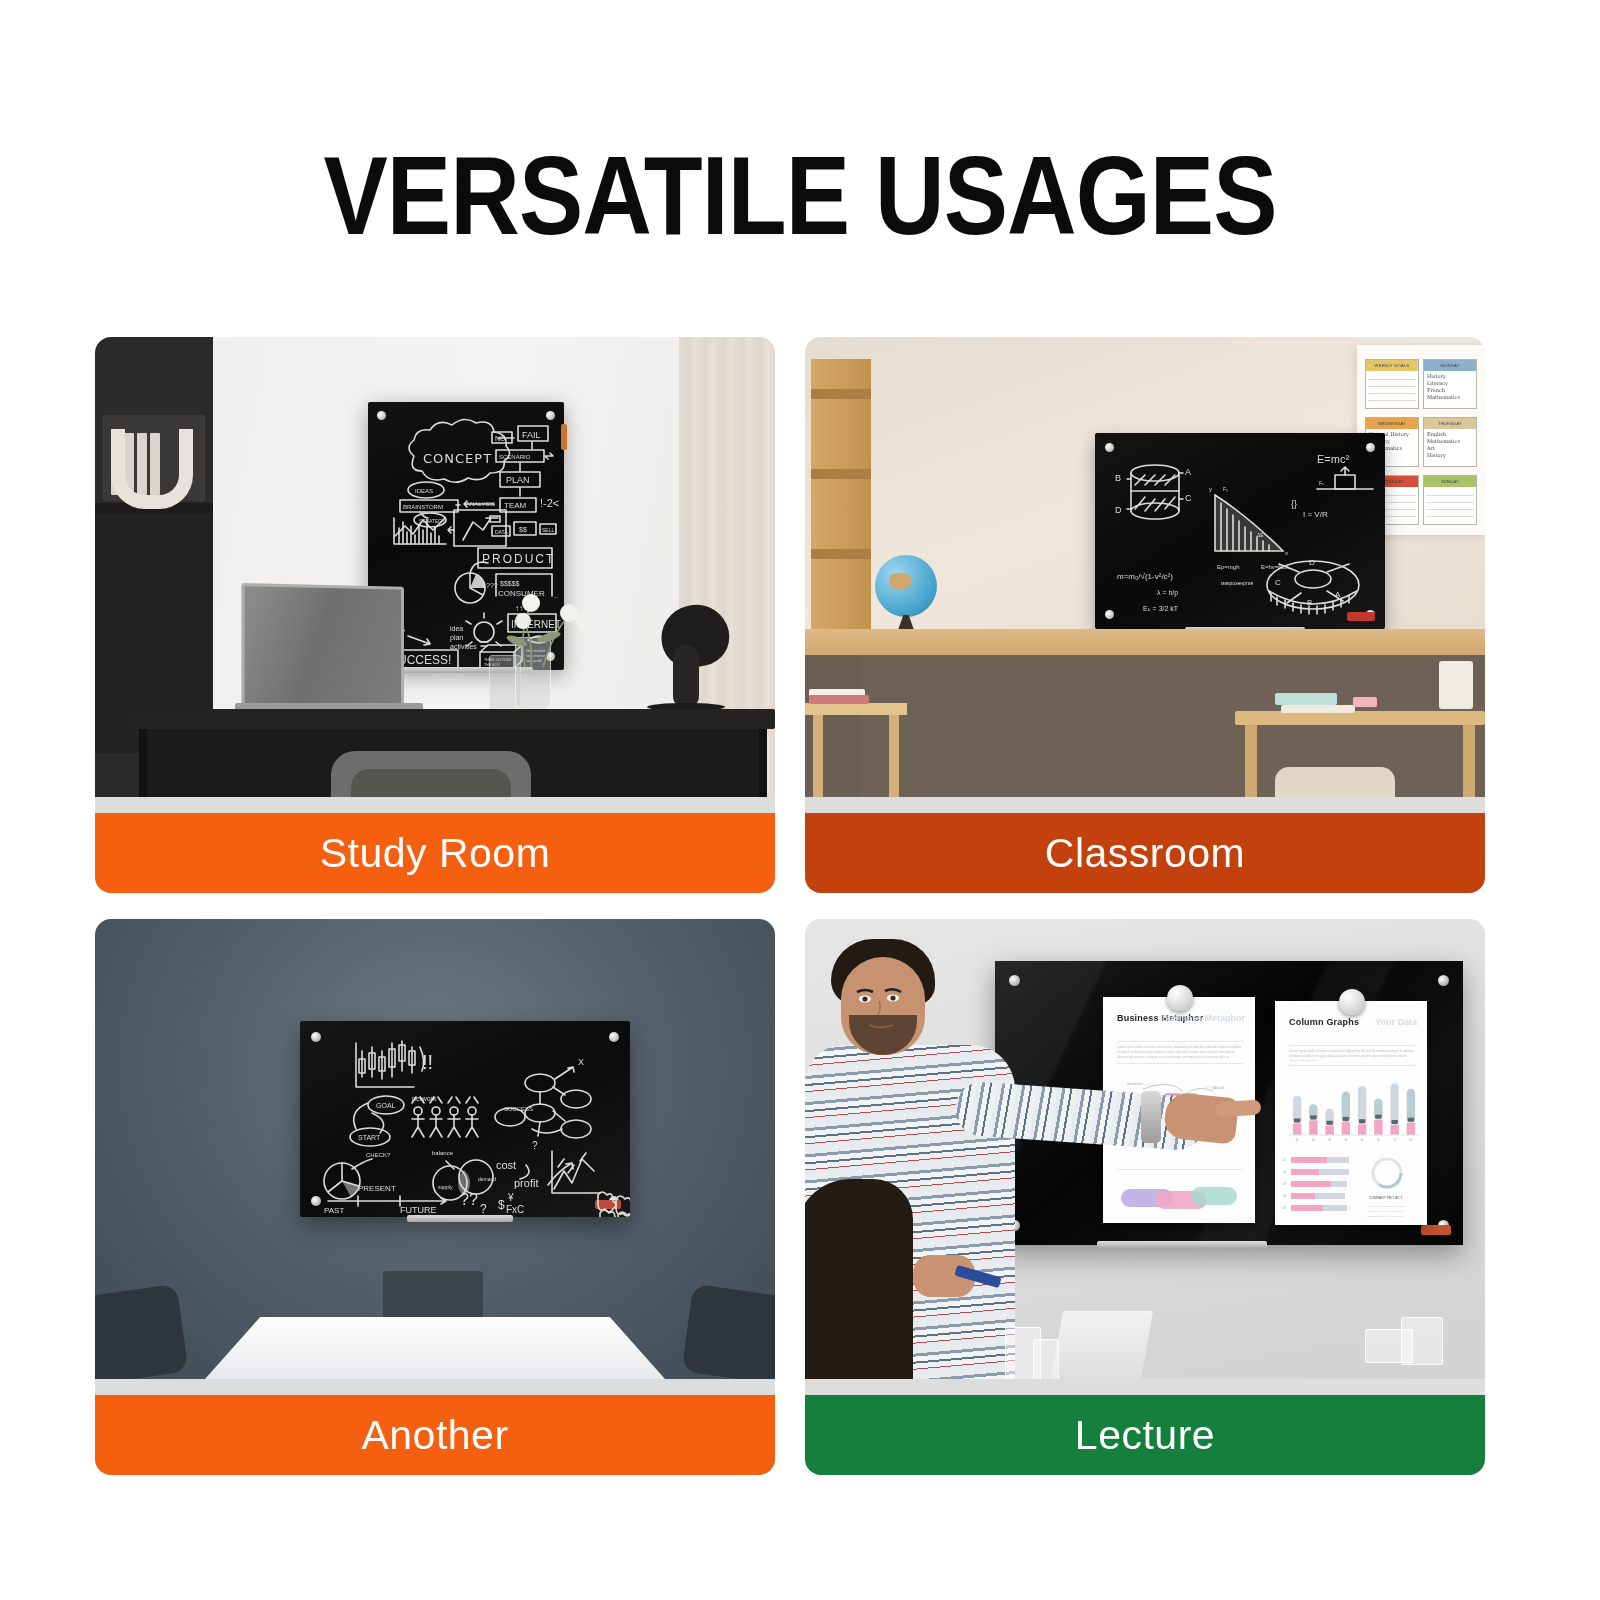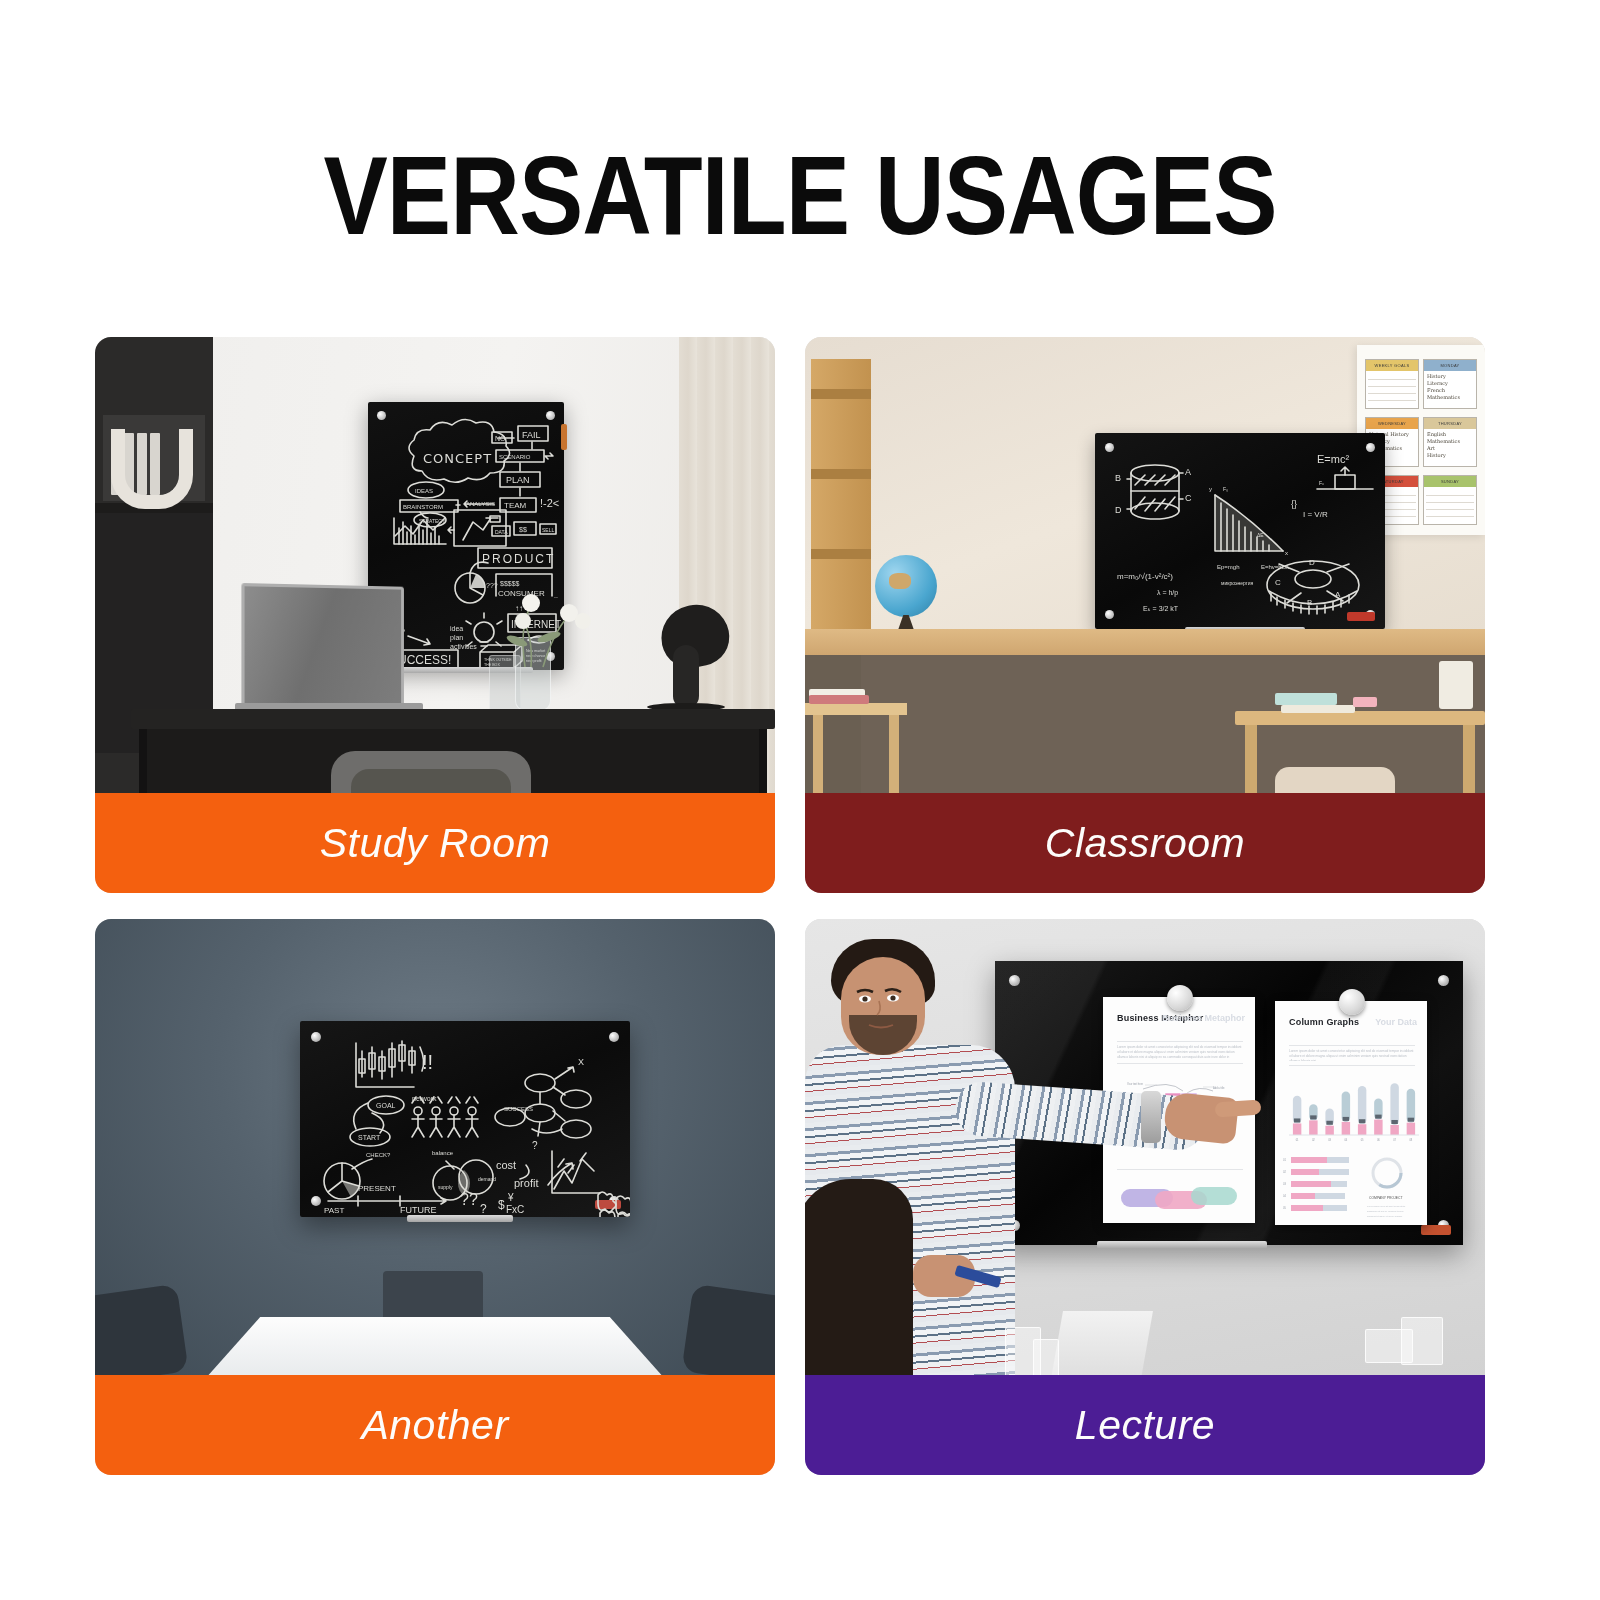--- a/index.html
+++ b/index.html
@@ -39,23 +39,23 @@
     overflow:hidden;
     background:#ddd;
   }
   .photo{
     position:absolute;left:0;top:0;right:0;
     height:460px;
     overflow:hidden;
   }
   .banner{
     position:absolute;left:0;right:0;bottom:0;
-    height:100px;
+    height:80px;
     background:#F4600F;
-    display:flex;align-items:center;justify-content:center;font-style:italic;
+    display:flex;align-items:center;justify-content:center;
   }
   .banner-label{
     color:#fdfdfb;
     font-size:41px;
     font-weight:400;
     letter-spacing:.5px;
     font-family:"Liberation Sans","DejaVu Sans",sans-serif;
   }
 
   
@@ -419,21 +419,21 @@
 
       <div class="p2-desk"></div>
       <div class="p2-desk-leg" style="left:440px"></div>
       <div class="p2-desk-leg" style="left:658px"></div>
       <div class="p2-book" style="left:470px;top:356px;width:62px;height:12px;background:#bfe0da"></div>
       <div class="p2-book" style="left:476px;top:368px;width:74px;height:8px;background:#efeadd"></div>
       <div class="p2-book" style="left:548px;top:360px;width:24px;height:10px;background:#f3b3bd"></div>
       <div class="p2-chair"></div>
       <div class="p2-book" style="right:12px;top:324px;width:34px;height:48px;background:#f0ece2;border-radius:3px"></div>
     </div>
-    <div class="banner" style="background: #7f1d1d;">
+    <div class="banner" style="background: #c2410c;">
       <span class="banner-label" style="color: rgb(253, 253, 251);">Classroom</span>
     </div>
   </div>
 
   <div class="card">
     <div class="photo">
       <div class="p3-wall"></div>
 
       <div class="p3-board">
         <div class="stud" style="left:11px;top:11px"></div>
@@ -683,18 +683,18 @@
         <path d="M26 44 q12 5 24 0" stroke="#8d5a43" stroke-width="1.8" fill="none"></path>
       </svg>
       <div class="p4-fg-hair"></div>
 
       <div class="p4-laptop"></div>
       <div class="p4-glass" style="left:200px;top:408px;width:34px;height:52px"></div>
       <div class="p4-glass" style="left:228px;top:420px;width:24px;height:40px"></div>
       <div class="p4-glass" style="left:560px;top:410px;width:46px;height:32px"></div>
       <div class="p4-glass" style="left:596px;top:398px;width:40px;height:46px"></div>
     </div>
-    <div class="banner" style="background: #4c1d95;">
+    <div class="banner" style="background: #15803d;">
       <span class="banner-label" style="color: rgb(253, 253, 251);">Lecture</span>
     </div>
   </div>
 
 </div>
 
 </body></html>

